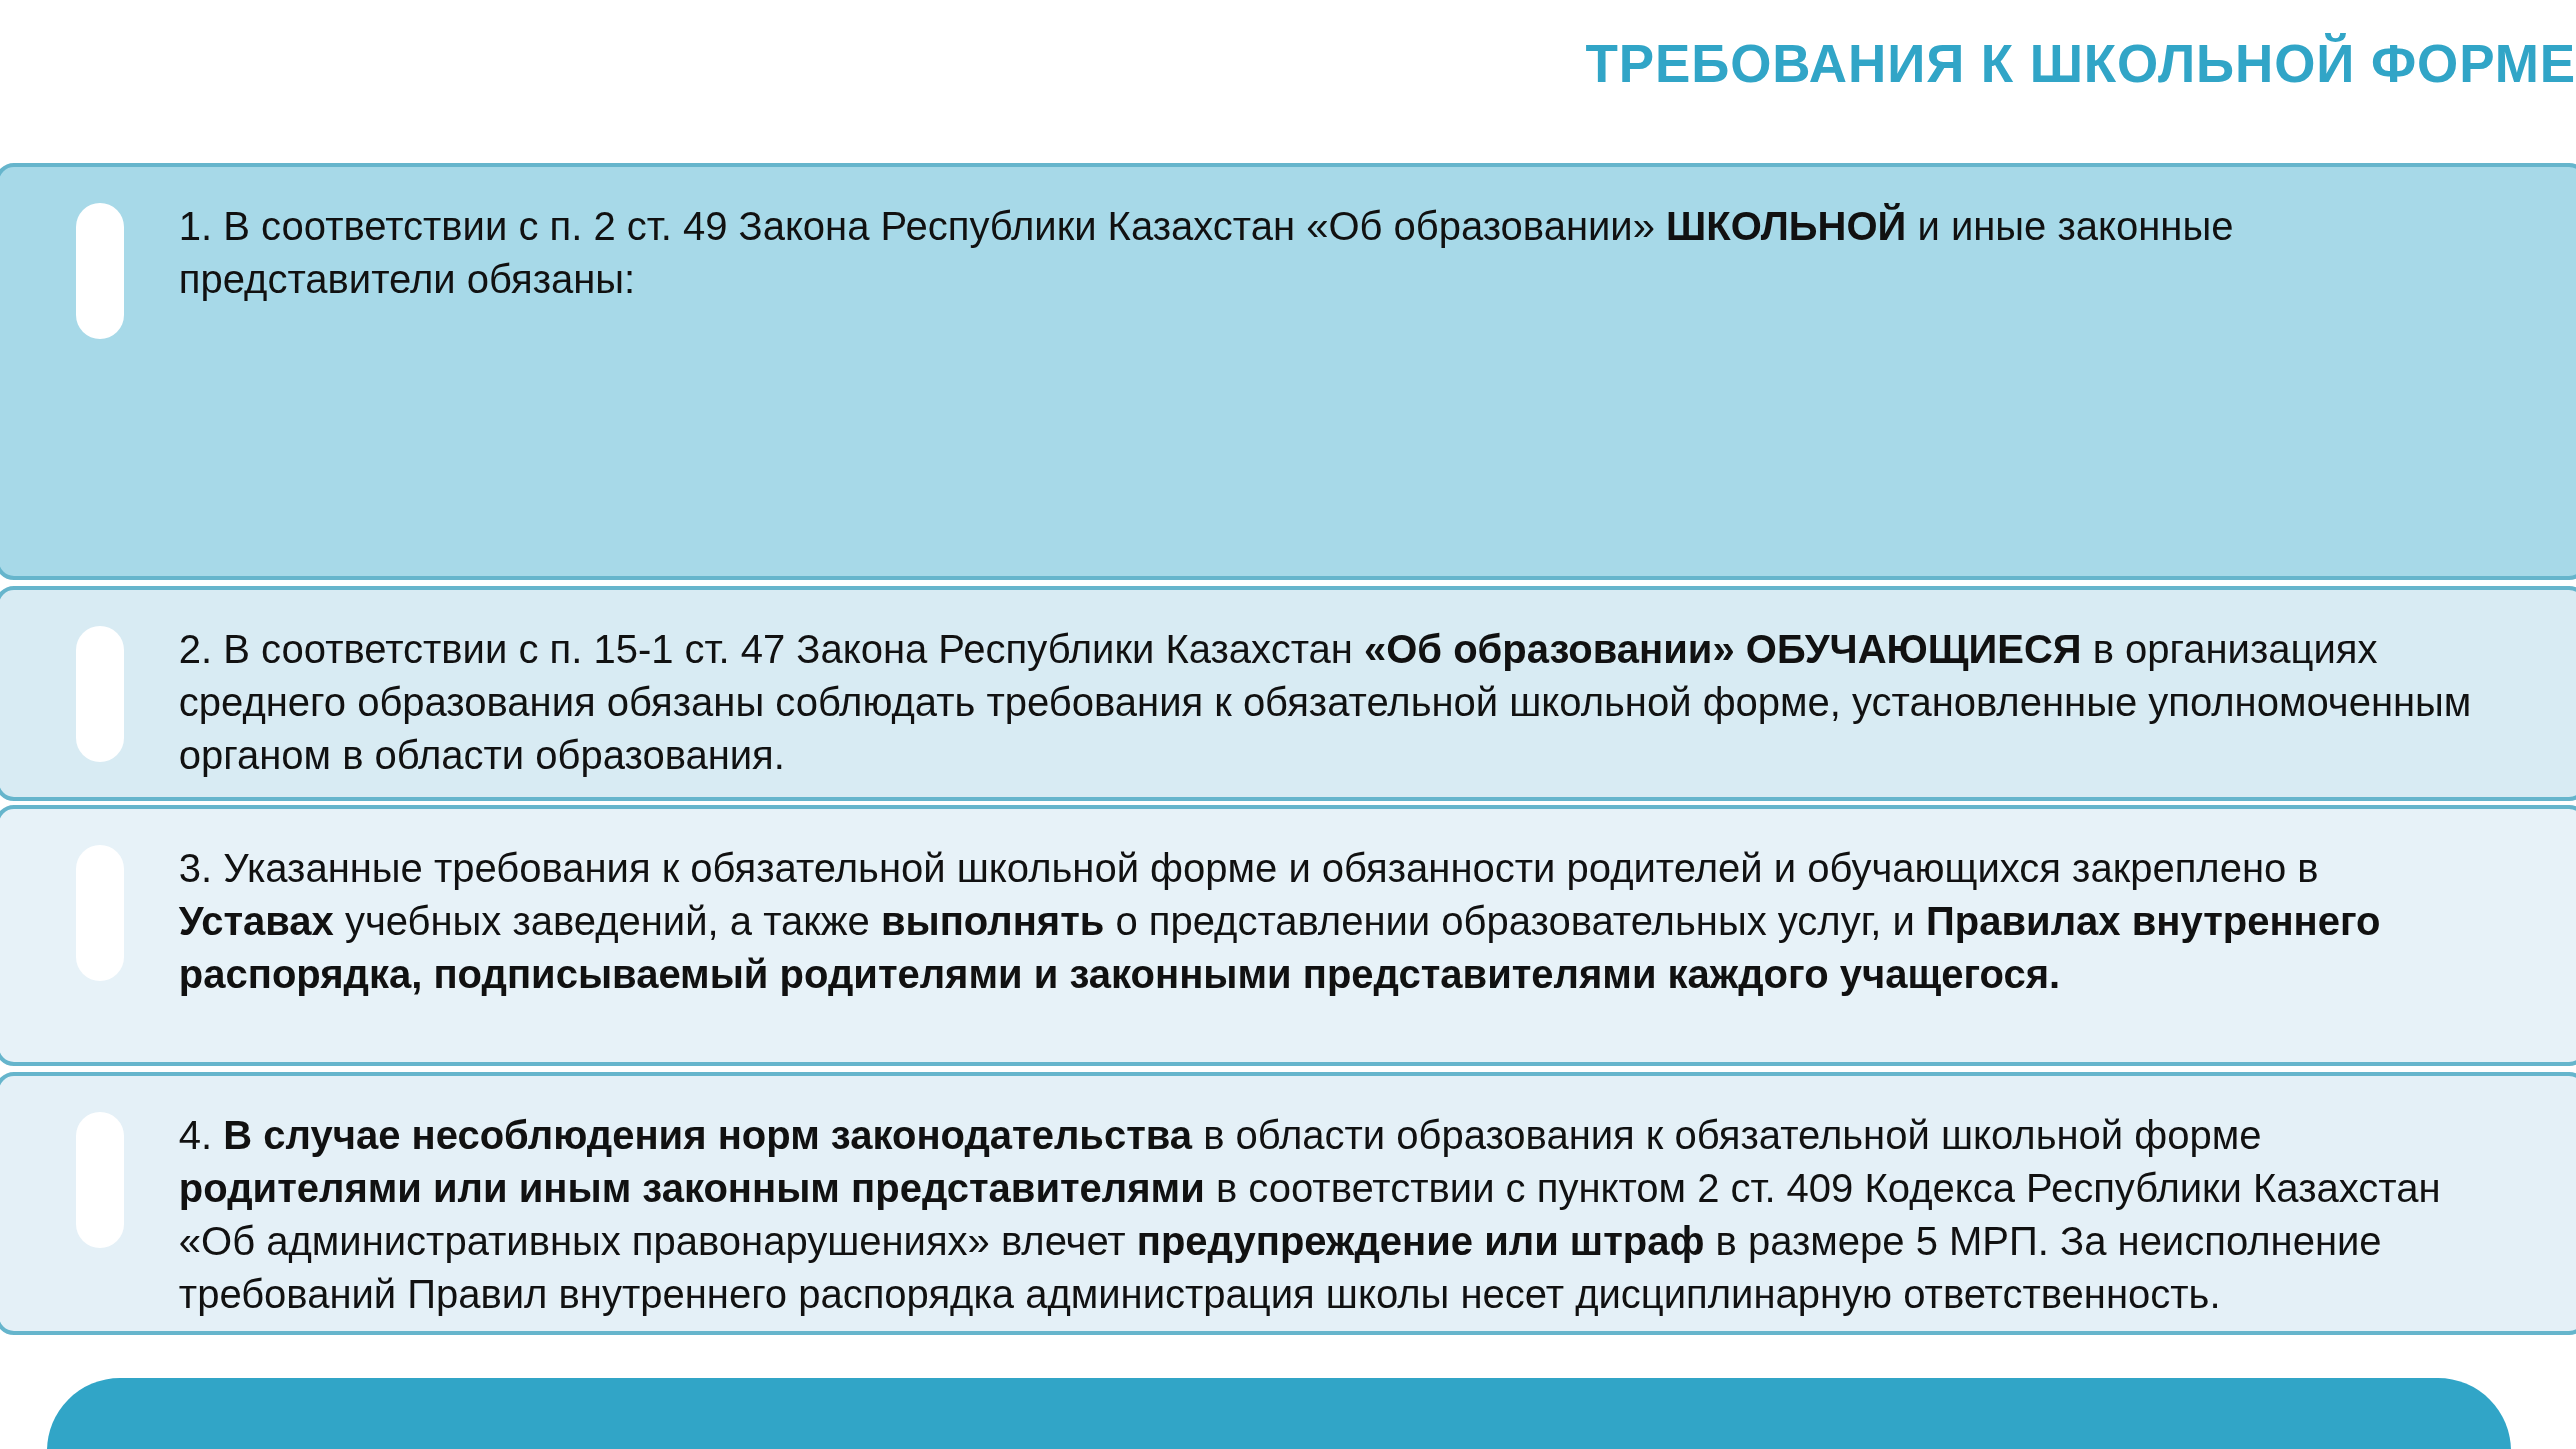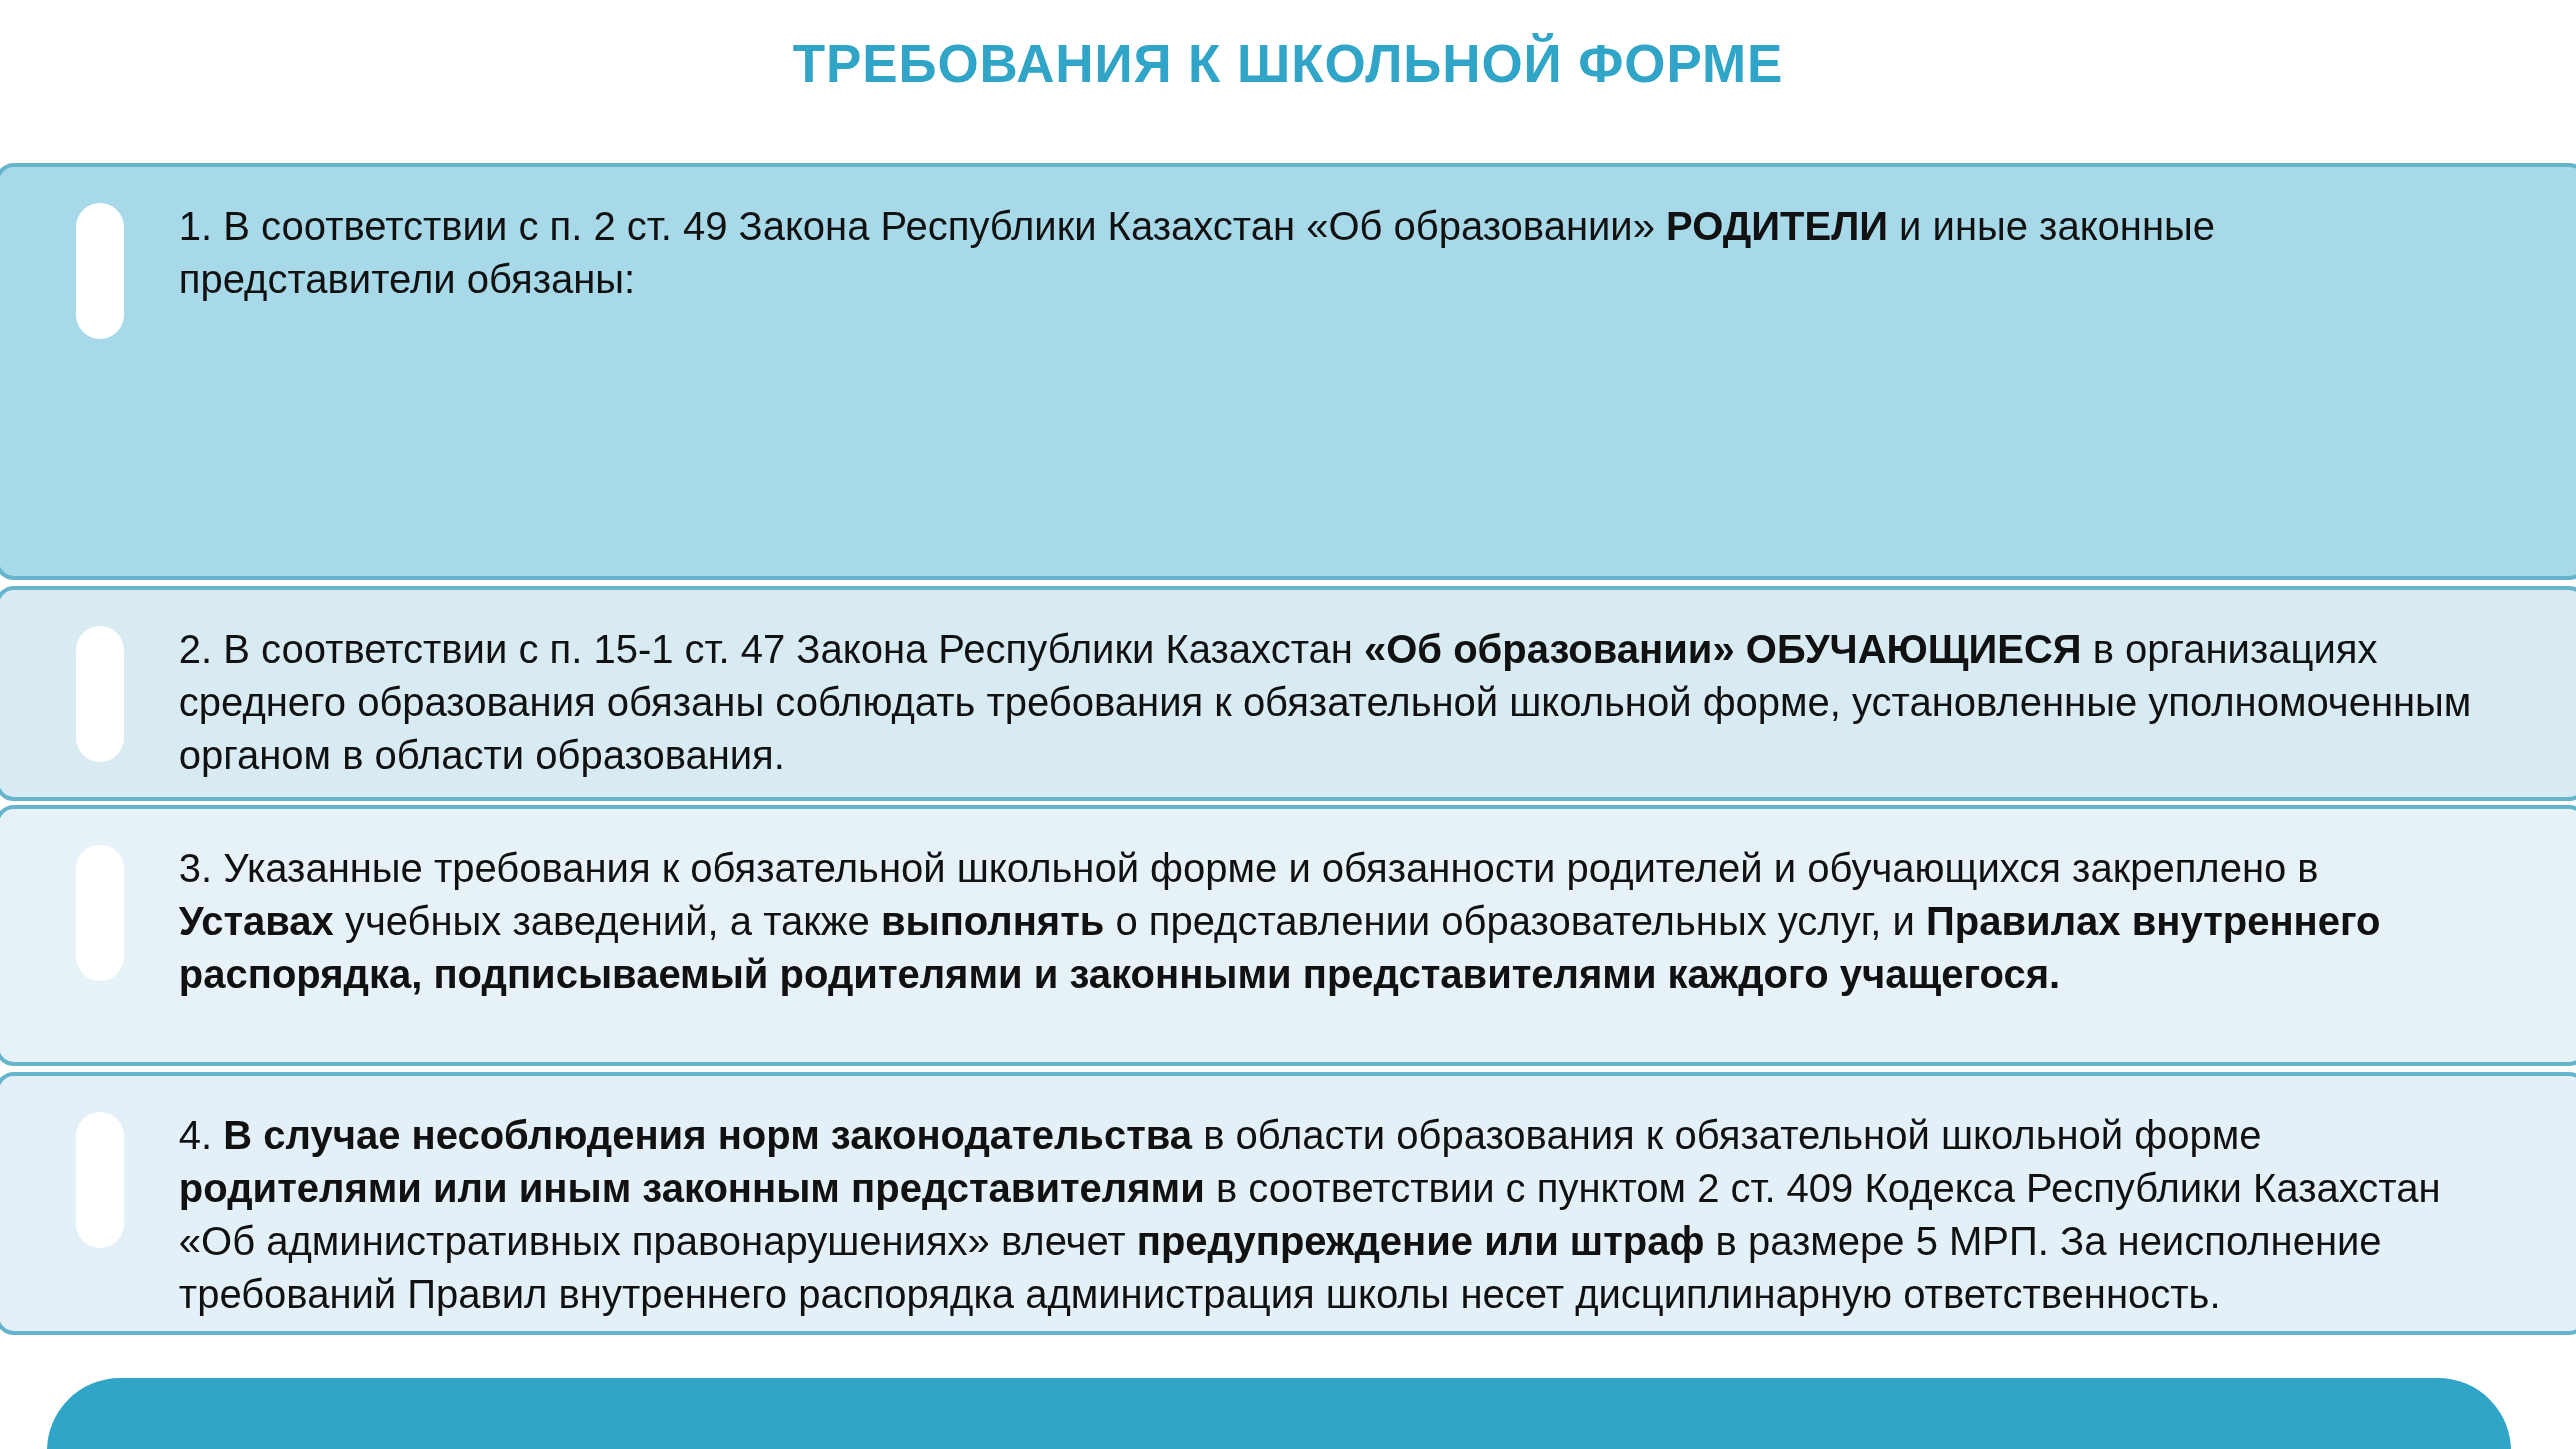--- a/index.html
+++ b/index.html
@@ -12,21 +12,21 @@
   }
   .page{
     position:absolute;inset:0;
     width:2576px;height:1449px;
     overflow:hidden;
   }
   .title{
     position:absolute;
     top:33px;left:0;width:2576px;
     margin:0;
-    text-align:center;
+    text-align:right;
     font-size:53px;
     font-weight:bold;
     letter-spacing:0.9px;
     color:var(--accent,#31a5c7);
   }
   .card{
     position:absolute;
     left:-5.2px;
     width:2593px;
     box-sizing:border-box;
@@ -65,21 +65,21 @@
 </head>
 <body style="--accent: #31a5c7; --card-border: #66b5cc; --s1: #a7d9e8; --s2: #d8ebf3; --s3: #e7f2f8; --s4: #e4f0f7; --text: #111111;">
 
 <div class="page">
 
   <h1 class="title">ТРЕБОВАНИЯ К ШКОЛЬНОЙ ФОРМЕ</h1>
 
   <section class="card card-1">
     <span class="pill"></span>
     <div class="content">
-        <div class="para"><span>1. В соответствии с п. 2 ст. 49 Закона Республики Казахстан «Об образовании» </span><b>РОДИТЕЛИ</b><span> и иные законные представители обязаны:</span></div>
+        <div class="para"><span>1. В соответствии с п. 2 ст. 49 Закона Республики Казахстан «Об образовании» </span><b>ШКОЛЬНОЙ</b><span> и иные законные представители обязаны:</span></div>
       </div>
   </section>
 
   <section class="card card-2">
     <span class="pill"></span>
     <div class="content">
         <div class="para"><span>2. В соответствии с п. 15-1 ст. 47 Закона Республики Казахстан </span><b>«Об образовании» ОБУЧАЮЩИЕСЯ</b><span> в организациях среднего образования обязаны соблюдать требования к обязательной школьной форме, установленные уполномоченным органом в области образования.</span></div>
       </div>
   </section>
 

